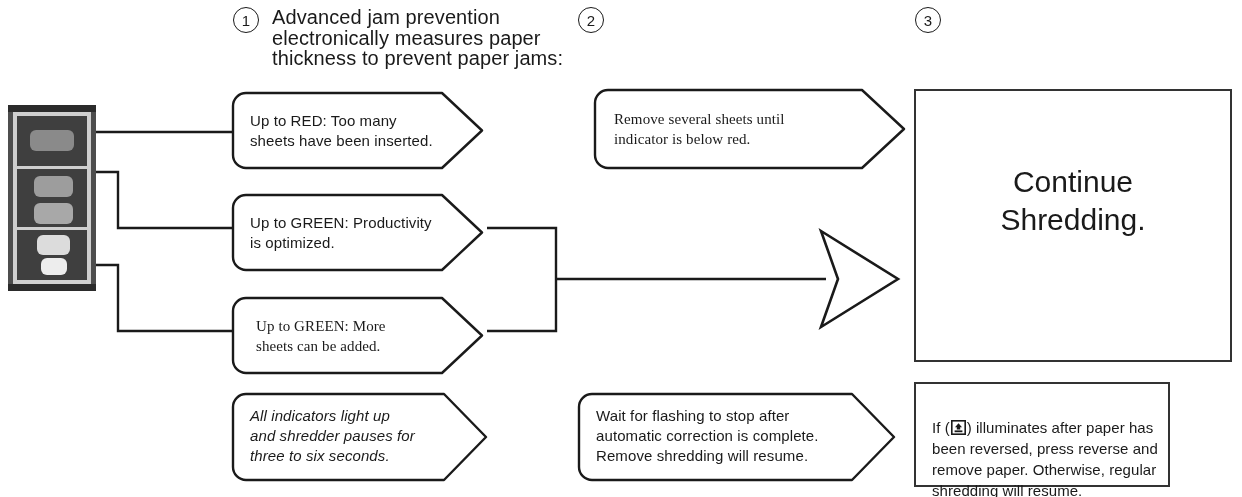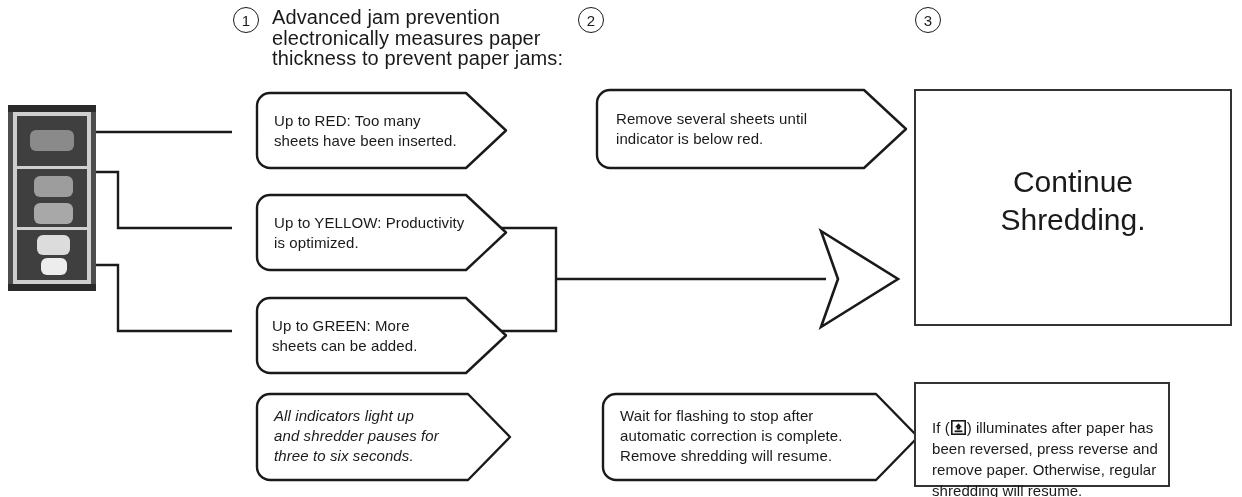--- a/index.html
+++ b/index.html
@@ -42,21 +42,20 @@
     line-height: 20.5px;
     color: #1a1a1a;
     white-space: pre-line;
     letter-spacing: 0.1px;
   }
 
   
   .chev {
     box-sizing: border-box;
     position: absolute;
-    margin-left: 24px;
   }
   .chev svg {
     position: absolute;
     left: 0;
     top: 0;
     overflow: visible;
   }
   .chev .chev-text {
     position: absolute;
     white-space: pre-line;
@@ -193,59 +192,59 @@
       <path d="M14,1 H210 L250,38.5 L210,76 H14 A13,13 0 0 1 1,63 V14 A13,13 0 0 1 14,1 Z" fill="#ffffff" stroke="#1a1a1a" stroke-width="2.4" stroke-linejoin="round"></path>
     </svg>
     <div class="chev-text" style="left:18px; top:19px; width:210px;">Up to RED: Too many
 sheets have been inserted.</div>
   </div>
 
   <div class="chev" style="left:232px; top:194px; width:252px; height:77px;">
     <svg width="252" height="77" viewBox="0 0 252 77">
       <path d="M14,1 H210 L250,38.5 L210,76 H14 A13,13 0 0 1 1,63 V14 A13,13 0 0 1 14,1 Z" fill="#ffffff" stroke="#1a1a1a" stroke-width="2.4" stroke-linejoin="round"></path>
     </svg>
-    <div class="chev-text" style="left:18px; top:19px; width:216px;">Up to YELLOW: Productivity
+    <div class="chev-text" style="left:18px; top:19px; width:216px;">Up to GREEN: Productivity
 is optimized.</div>
   </div>
 
   <div class="chev" style="left:232px; top:297px; width:252px; height:77px;">
     <svg width="252" height="77" viewBox="0 0 252 77">
       <path d="M14,1 H210 L250,38.5 L210,76 H14 A13,13 0 0 1 1,63 V14 A13,13 0 0 1 14,1 Z" fill="#ffffff" stroke="#1a1a1a" stroke-width="2.4" stroke-linejoin="round"></path>
     </svg>
-    <div class="chev-text" style="left:16px; top:19px; width:210px;">Up to GREEN: More
+    <div class="chev-text" style="left:24px; top:19px; width:210px;font-family:Liberation Serif, serif;">Up to GREEN: More
 sheets can be added.</div>
   </div>
 
   <div class="chev" style="left:232px; top:393px; width:256px; height:88px;">
     <svg width="256" height="88" viewBox="0 0 256 88">
       <path d="M14,1 H212 L254,44 L212,87 H14 A13,13 0 0 1 1,74 V14 A13,13 0 0 1 14,1 Z" fill="#ffffff" stroke="#1a1a1a" stroke-width="2.4" stroke-linejoin="round"></path>
     </svg>
     <div class="chev-text" style="left:18px; top:13px; width:210px;font-style:italic;">All indicators light up
 and shredder pauses for
 three to six seconds.</div>
   </div>
 
-  <div class="chev" style="left:572px; top:89px; width:312px; height:60px;">
+  <div class="chev" style="left:594px; top:89px; width:312px; height:60px;font-family:Liberation Serif, serif;">
     <svg width="312" height="80" viewBox="0 0 312 80">
       <path d="M14,1 H268 L310,40 L268,79 H14 A13,13 0 0 1 1,66 V14 A13,13 0 0 1 14,1 Z" fill="#ffffff" stroke="#1a1a1a" stroke-width="2.4" stroke-linejoin="round"></path>
     </svg>
     <div class="chev-text" style="left:20px; top:20px; width:250px;">Remove several sheets until
 indicator is below red.</div>
   </div>
 
   <div class="chev" style="left:578px; top:393px; width:318px; height:88px;">
     <svg width="318" height="88" viewBox="0 0 318 88">
       <path d="M14,1 H274 L316,44 L274,87 H14 A13,13 0 0 1 1,74 V14 A13,13 0 0 1 14,1 Z" fill="#ffffff" stroke="#1a1a1a" stroke-width="2.4" stroke-linejoin="round"></path>
     </svg>
     <div class="chev-text" style="left:18px; top:13px; width:268px;">Wait for flashing to stop after
 automatic correction is complete.
 Remove shredding will resume.</div>
   </div>
 
-  <div class="rect-box" style="left:914px; top:89px; width:318px; height:237px;">
+  <div class="rect-box" style="left:914px; top:89px; width:318px; height:273px;">
     <div class="continue-text" style="top:72px;">Continue
 Shredding.</div>
   </div>
 
   <div class="rect-box" style="left:914px; top:382px; width:256px; height:105px;">
     <div class="note-text" style="left:16px; top:12px; width:292px;">
       <span>If (</span><span class="eject-icon"><svg width="15" height="15" viewBox="0 0 15 15">
               <rect x="0.8" y="0.8" width="13.4" height="13.4" fill="#ffffff" stroke="#1a1a1a" stroke-width="1.6"></rect>
               <path d="M7.5,3.2 L11,7.2 H9.2 V9.4 H5.8 V7.2 H4 Z" fill="#1a1a1a"></path>
               <rect x="3.6" y="10.4" width="7.8" height="1.8" fill="#1a1a1a"></rect>

